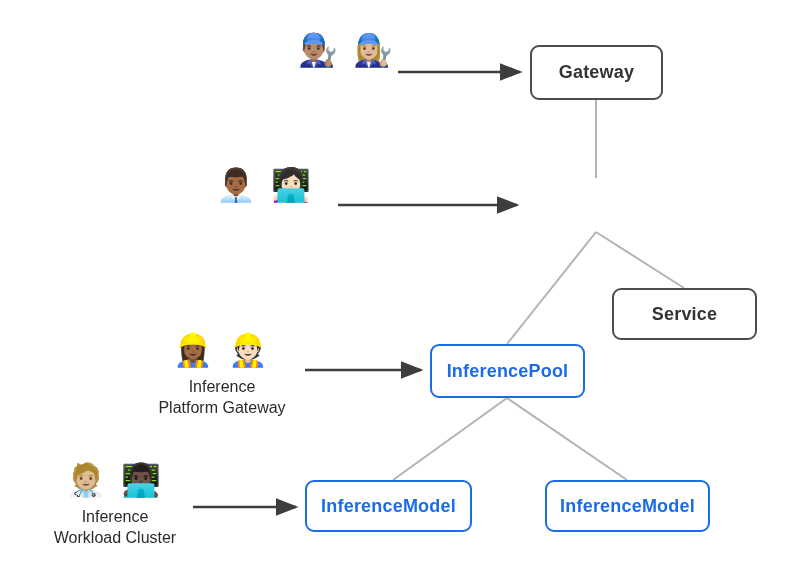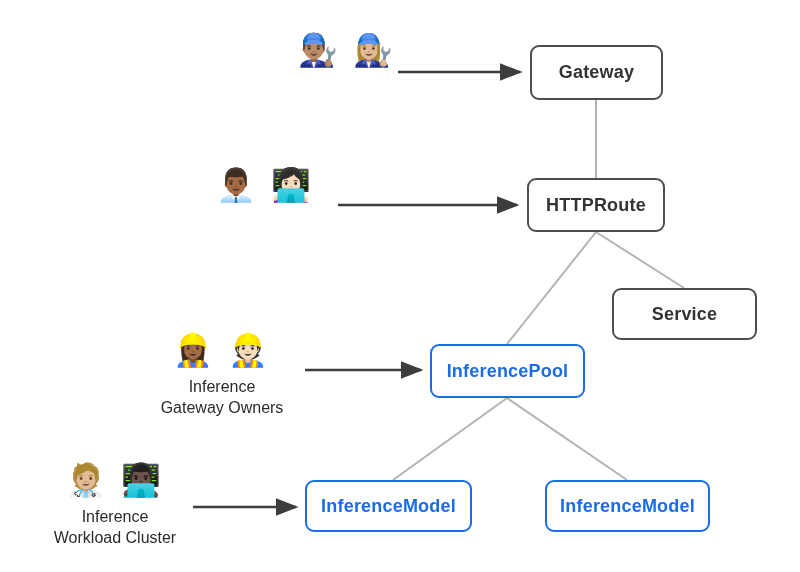--- a/index.html
+++ b/index.html
@@ -104,23 +104,20 @@
 
     <line class="arrow" x1="398" y1="72" x2="520" y2="72" marker-end="url(#arrowhead)"></line>
     <line class="arrow" x1="338" y1="205" x2="517" y2="205" marker-end="url(#arrowhead)"></line>
     <line class="arrow" x1="305" y1="370" x2="421" y2="370" marker-end="url(#arrowhead)"></line>
     <line class="arrow" x1="193" y1="507" x2="296" y2="507" marker-end="url(#arrowhead)"></line>
   </svg>
 
   <div class="node" id="node-gateway">
     <span>Gateway</span>
   </div>
-  <div class="node" id="node-httproute">
-    <span>HTTPRoute</span>
-  </div>
   <div class="node blue" id="node-inferencepool">
     <span>InferencePool</span>
   </div>
   <div class="node" id="node-service">
     <span>Service</span>
   </div>
   <div class="node blue" id="node-inferencemodel-1">
     <span>InferenceModel</span>
   </div>
   <div class="node blue" id="node-inferencemodel-2">
@@ -132,21 +129,21 @@
   </div>
 
   <div class="actor" id="actor-application-developers">
     <div class="emojis">👨🏾‍💼 👩🏻‍💻</div>
   </div>
 
   <div class="actor" id="actor-inference-platform-owners">
     <div class="emojis">👷🏾‍♀️ 👷🏻</div>
     <div class="label">
       <div>Inference</div>
-      <div>Gateway Owners</div>
+      <div>Platform Gateway</div>
     </div>
   </div>
 
   <div class="actor" id="actor-inference-workload-owners">
     <div class="emojis">🧑🏼‍⚕️ 👨🏿‍💻</div>
     <div class="label">
       <div>Inference</div>
       <div>Workload Cluster</div>
     </div>
   </div>

